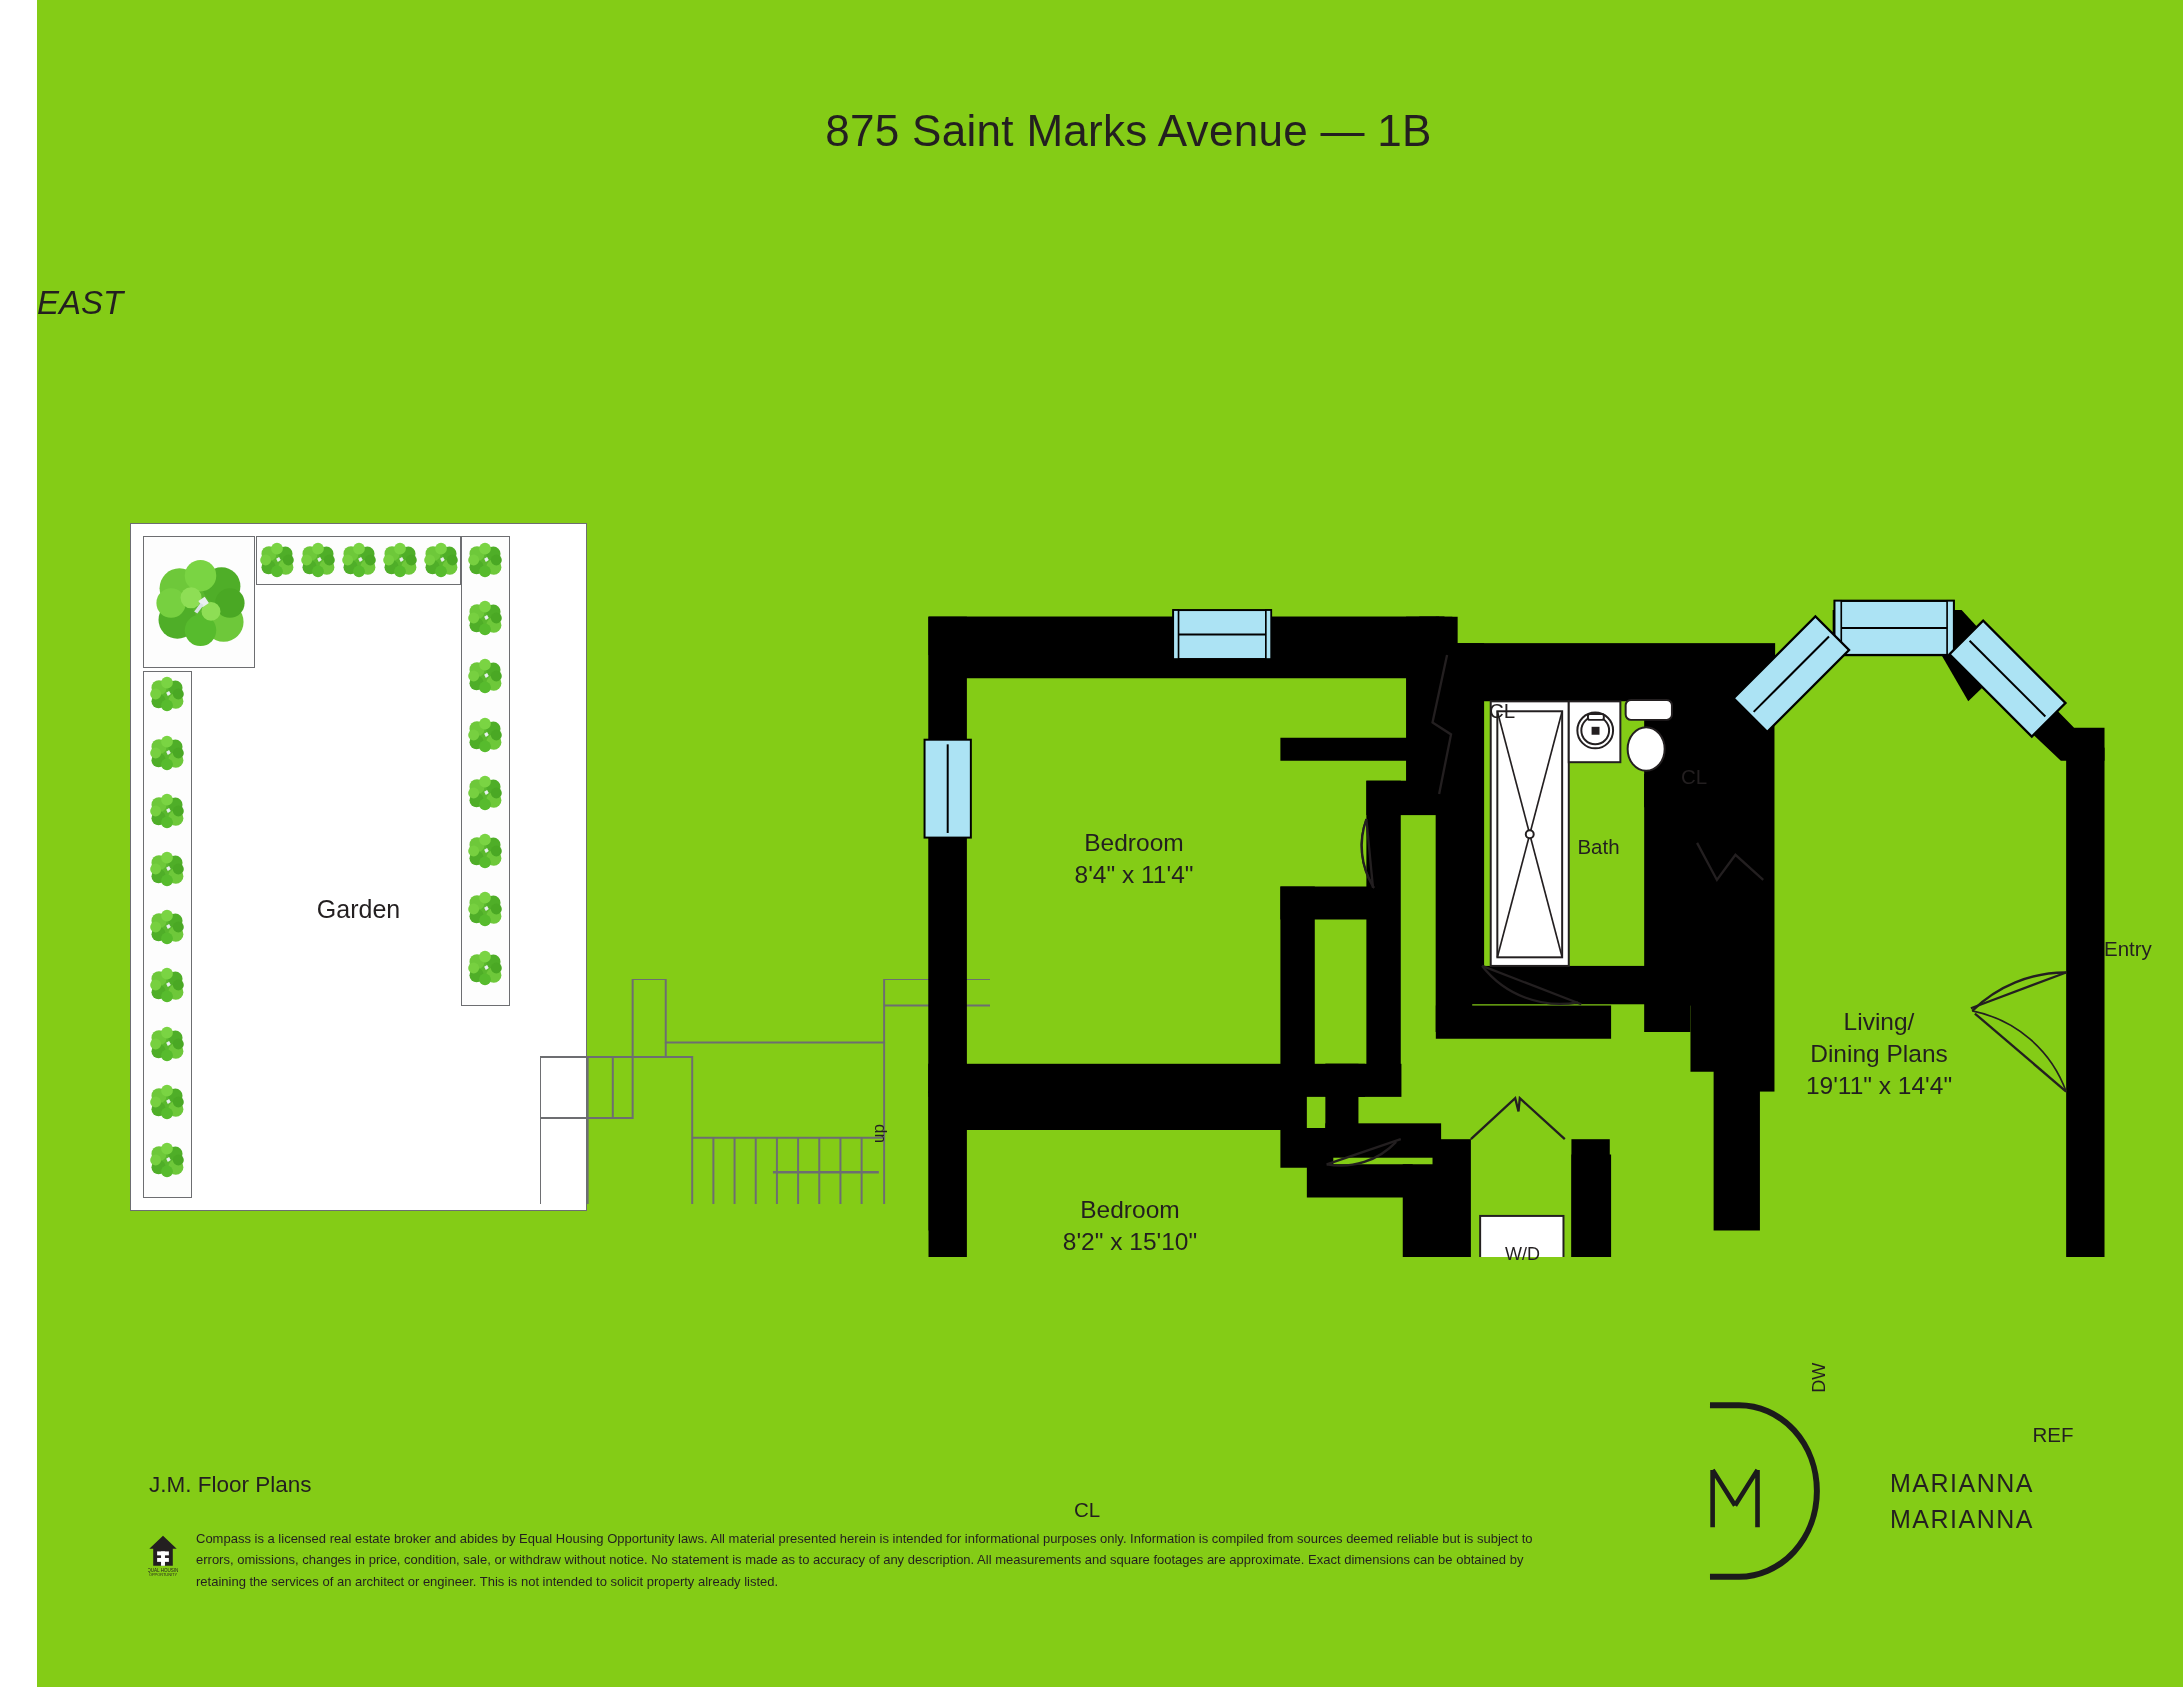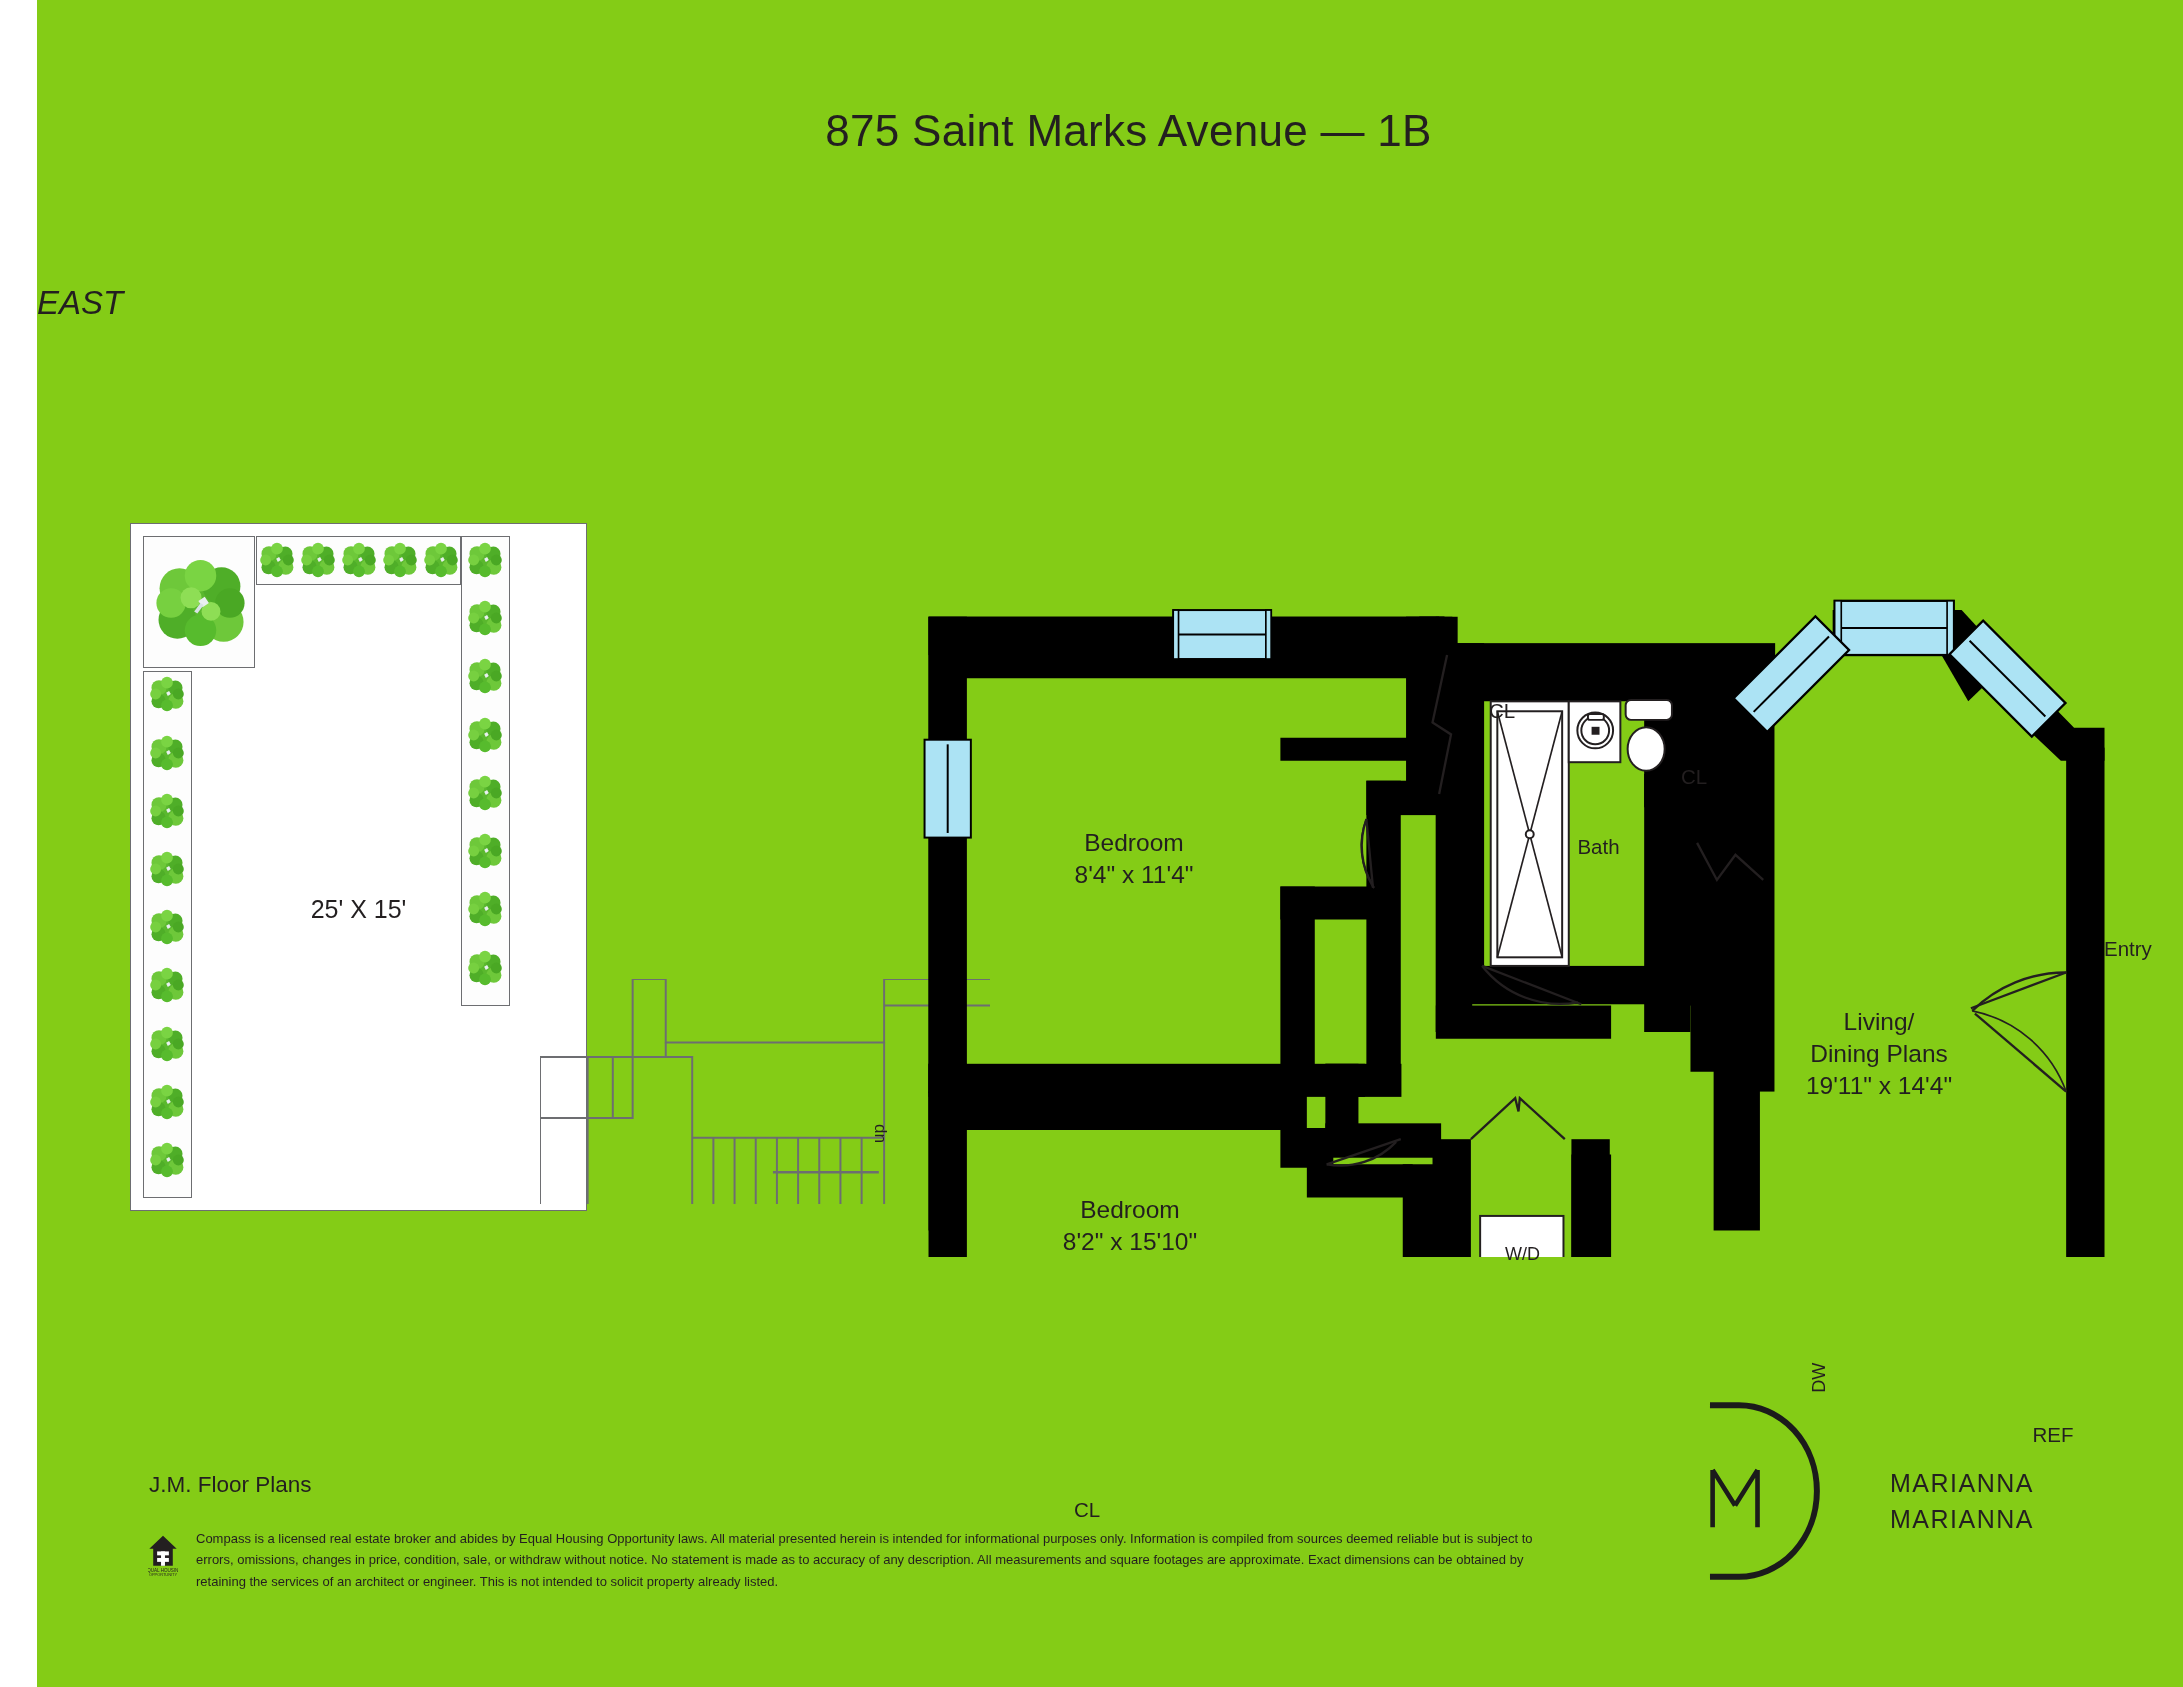--- a/index.html
+++ b/index.html
@@ -484,21 +484,21 @@
             <circle cx="50" cy="23" r="14" fill="#7ad443"></circle>
             <circle cx="50" cy="77" r="14" fill="#57bb2d"></circle>
             <circle cx="23" cy="50" r="13" fill="#77d040"></circle>
             <circle cx="77" cy="50" r="13" fill="#4aa824"></circle>
             <path d="M48 47 L55 43 L59 50 L52 55 Z" fill="#e9eff0"></path>
           </svg>
       </div>
     </div>
 
     <div id="garden-label">
-      <div>25' X 15'</div>
+      <div>Garden</div>
     </div>
   </div>
 
   <div id="stairs-wrap">
     <svg width="450" height="225" viewBox="0 0 680 340">
       <g stroke="#6d6e71" stroke-width="3" fill="none">
 
         <path d="M0 118 L140 118 L140 0"></path>
         <path d="M140 118 L140 210 L0 210"></path>
         <path d="M0 118 L0 340"></path>

